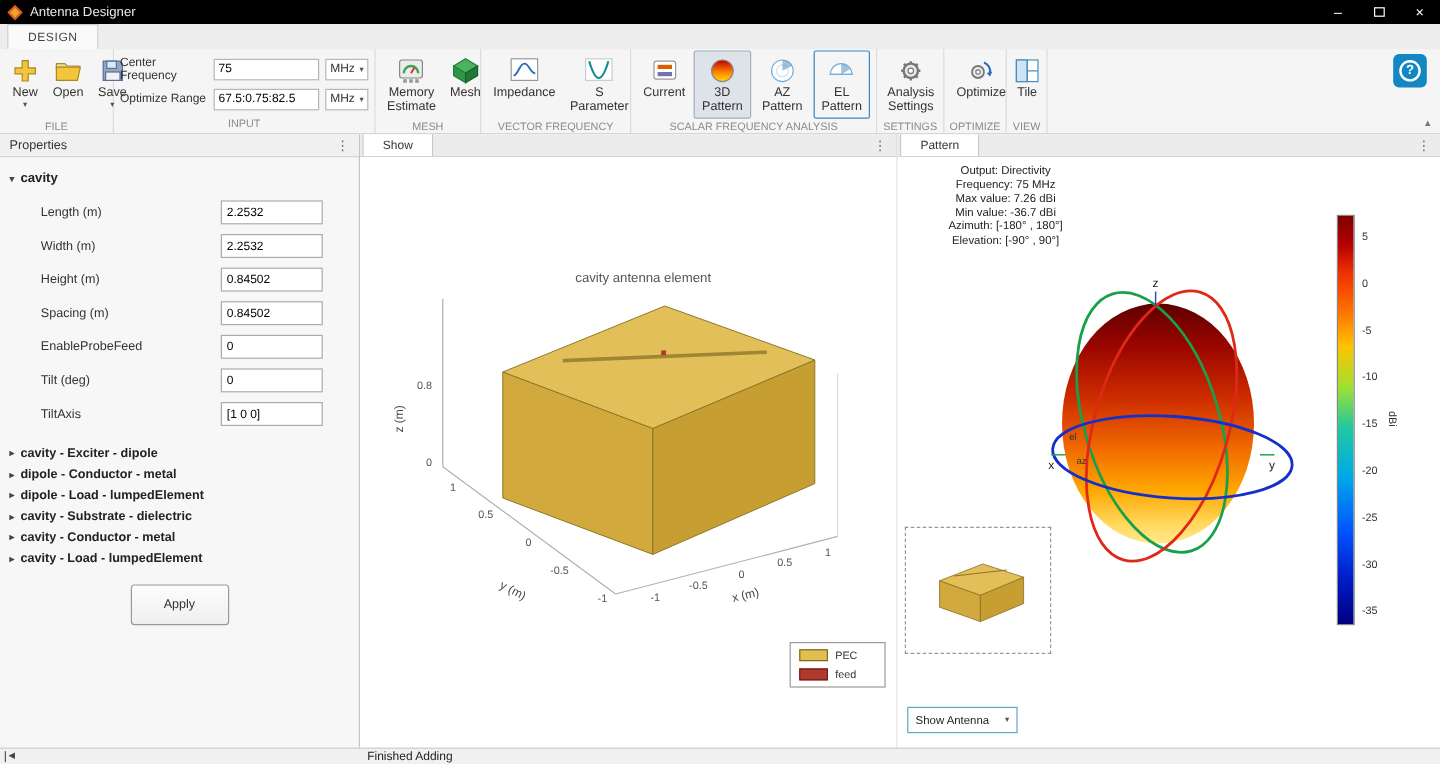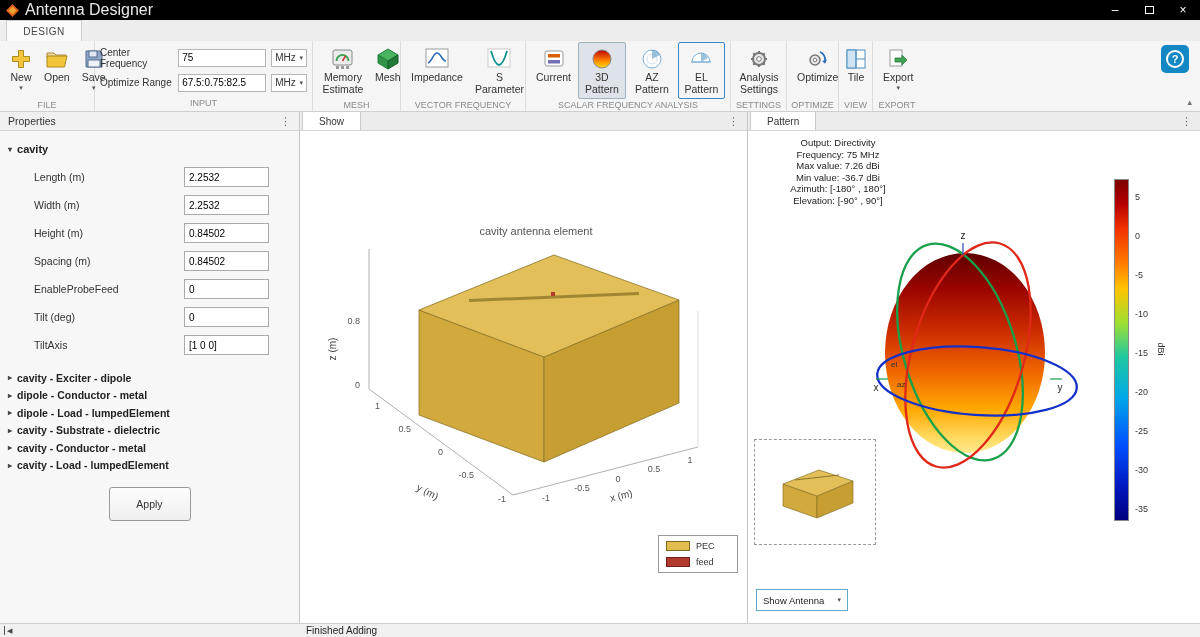--- a/index.html
+++ b/index.html
@@ -3,21 +3,21 @@
 <meta charset="utf-8">
 <style>
   * { box-sizing: border-box; margin: 0; padding: 0; }
   html,body { width:1200px; height:637px; overflow:hidden; }
   body { font-family:"Liberation Sans", sans-serif; background:#f0f0f0; position:relative; color:#333; }
 
   
   #titlebar { position:absolute; left:0; top:0; width:1200px; height:20px; background:#000;
               display:flex; align-items:center; justify-content:space-between; }
   .tb-left { display:flex; align-items:center; gap:6px; padding-left:6px; }
-  .tb-title { color:#e8e8e8; font-size:16px;text-align:center; }
+  .tb-title { color:#e8e8e8; font-size:11px;text-align:center; }
   .win-controls { display:flex; height:20px; }
   .win-btn { width:34px; height:20px; display:flex; align-items:center; justify-content:center;
              color:#fff; font-size:12px; cursor:default; }
   .maxbox { width:9px; height:8px; border:1px solid #fff; display:inline-block; }
 
   
   #tabstrip { position:absolute; left:0; top:20px; width:1200px; height:21px; background:#ededed; }
   .design-tab { position:absolute; left:6px; top:0; height:21px; width:76px; background:#fafafa;
                 border:1px solid #cfcfcf; border-bottom:none; display:flex; align-items:center;
                 justify-content:center; font-size:10px; letter-spacing:.5px; color:#444; }
@@ -359,35 +359,20 @@
               <line x1="12" y1="3" x2="12" y2="21" stroke="#4c8fbf"></line>
               <line x1="12" y1="12" x2="21" y2="12" stroke="#4c8fbf"></line>
             </svg>
         </span>
         <span class="rlabel">Tile</span>
       </div>
     </div>
     <div class="sec-label">VIEW</div>
   </div>
 
-  <div class="rib-sec" style="width:48px; border-right:none;">
-    <div class="sec-body">
-      <div class="rib-btn">
-        <span class="ricon">
-          <svg width="24" height="24" viewBox="0 0 24 24">
-              <rect x="4" y="3" width="12" height="16" fill="#fff" stroke="#999"></rect>
-              <path d="M9 11h7V8l5 5-5 5v-3H9z" fill="#3fa555" stroke="#2a7a3d" stroke-width="0.8"></path>
-            </svg>
-        </span>
-        <span class="rlabel">Export</span>
-        <span class="rcaret">▾</span>
-      </div>
-    </div>
-    <div class="sec-label">EXPORT</div>
-  </div>
 
 </div>
 
 <div id="help-btn">
   <span class="q">?</span>
 </div>
 <span id="ribbon-collapse">▴</span>
 
 <div id="main">
 

